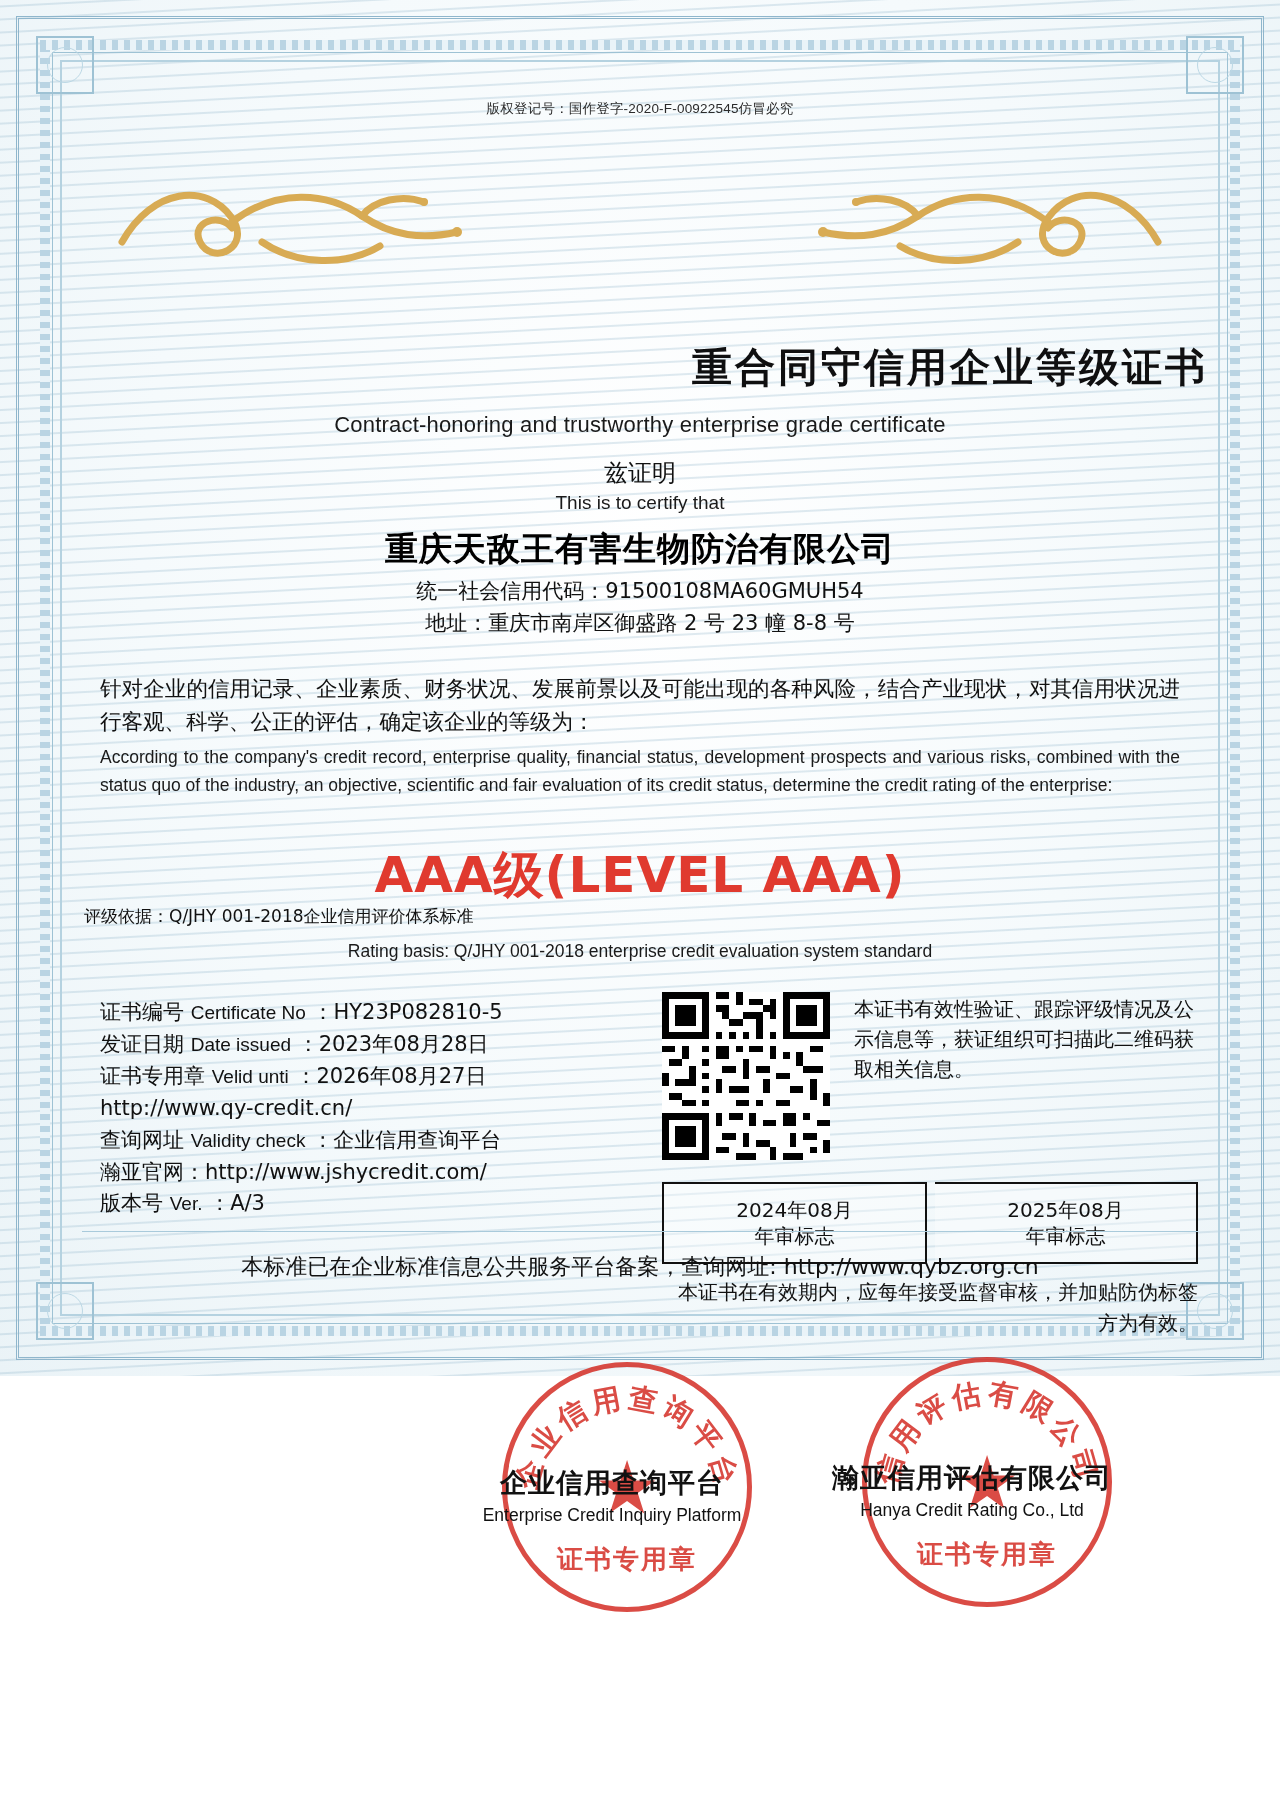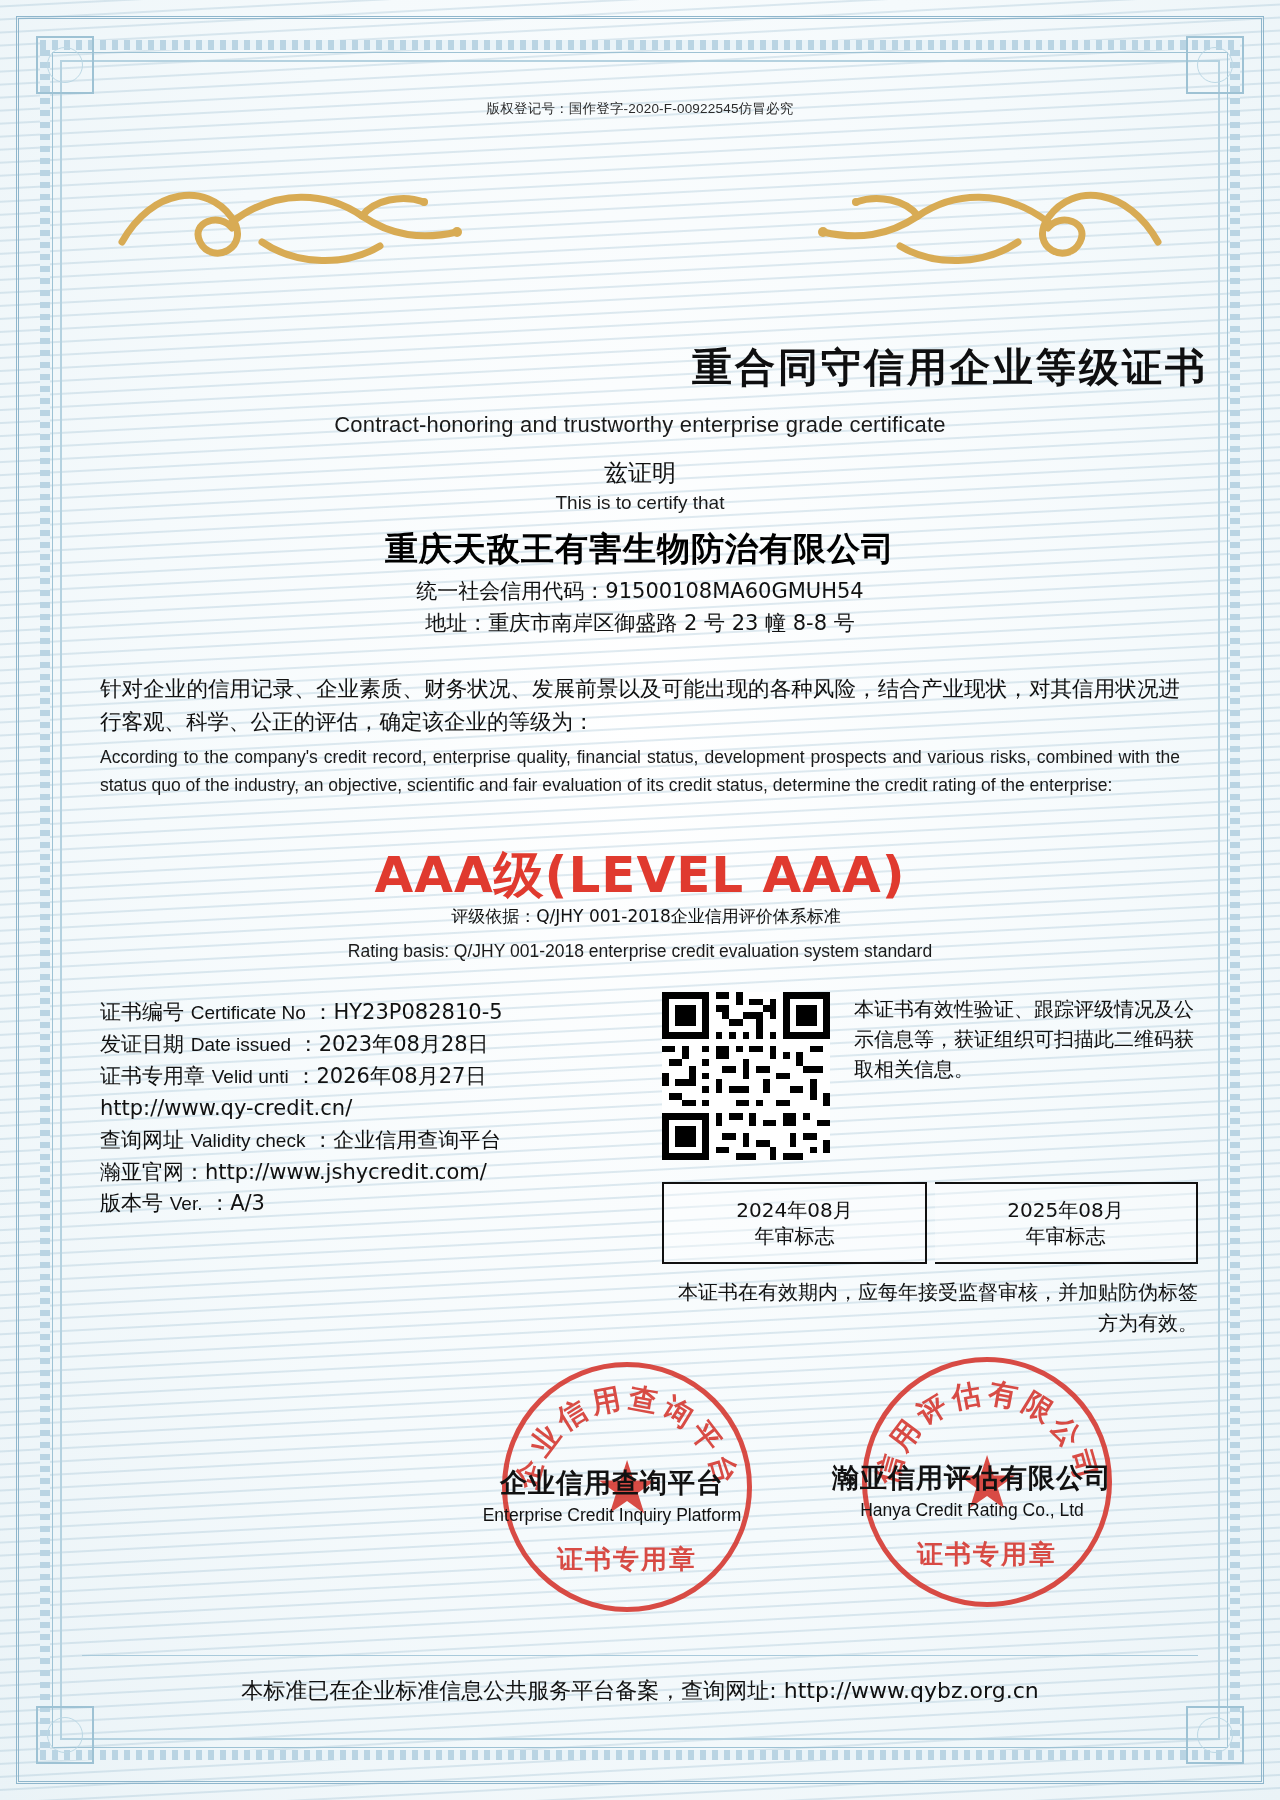--- a/index.html
+++ b/index.html
@@ -10,21 +10,21 @@
   body {
     width: 1280px;
     height: 1800px;
     font-family: "Liberation Sans", sans-serif;
     overflow: hidden;
   }
 
   .cert {
     position: relative;
     width: 1280px;
-    height: 1800px;
+    height: 1376px;
     background:
       repeating-linear-gradient(
         177deg,
         rgba(168,198,214,0.00) 0px,
         rgba(168,198,214,0.00) 5px,
         rgba(150,185,205,0.30) 6px,
         rgba(150,185,205,0.30) 7px,
         rgba(168,198,214,0.00) 8px,
         rgba(168,198,214,0.00) 13px
       ),
@@ -235,21 +235,21 @@
     font-size: 50px;
     font-weight: 700;
     color: #e03a2f;
     letter-spacing: 1px;
     font-family: "DejaVu Sans", sans-serif;
   }
   .basis-cn {
     position: absolute;
     top: 833px;
     left: 12px; right: 0;
-    text-align: center;
+    text-align: left;
     font-size: 17px;
     color: #111;
     font-family: "DejaVu Sans", sans-serif;
   }
   .basis-en {
     position: absolute;
     top: 860px;
     left: 0; right: 0;
     text-align: center;
     font-size: 17.5px;

